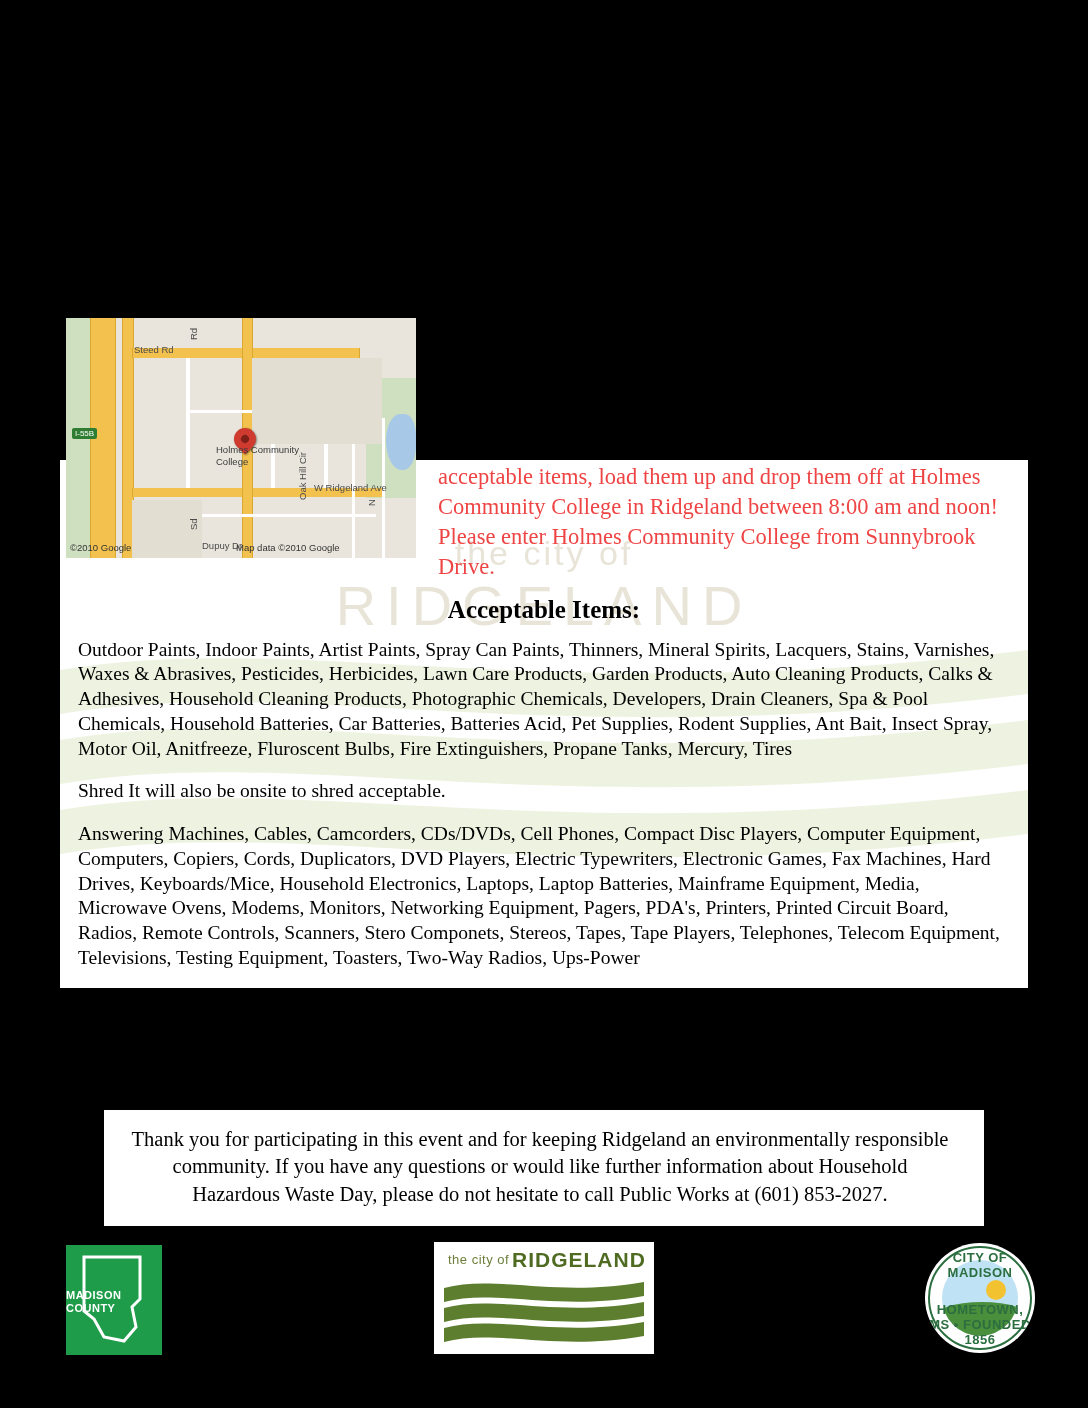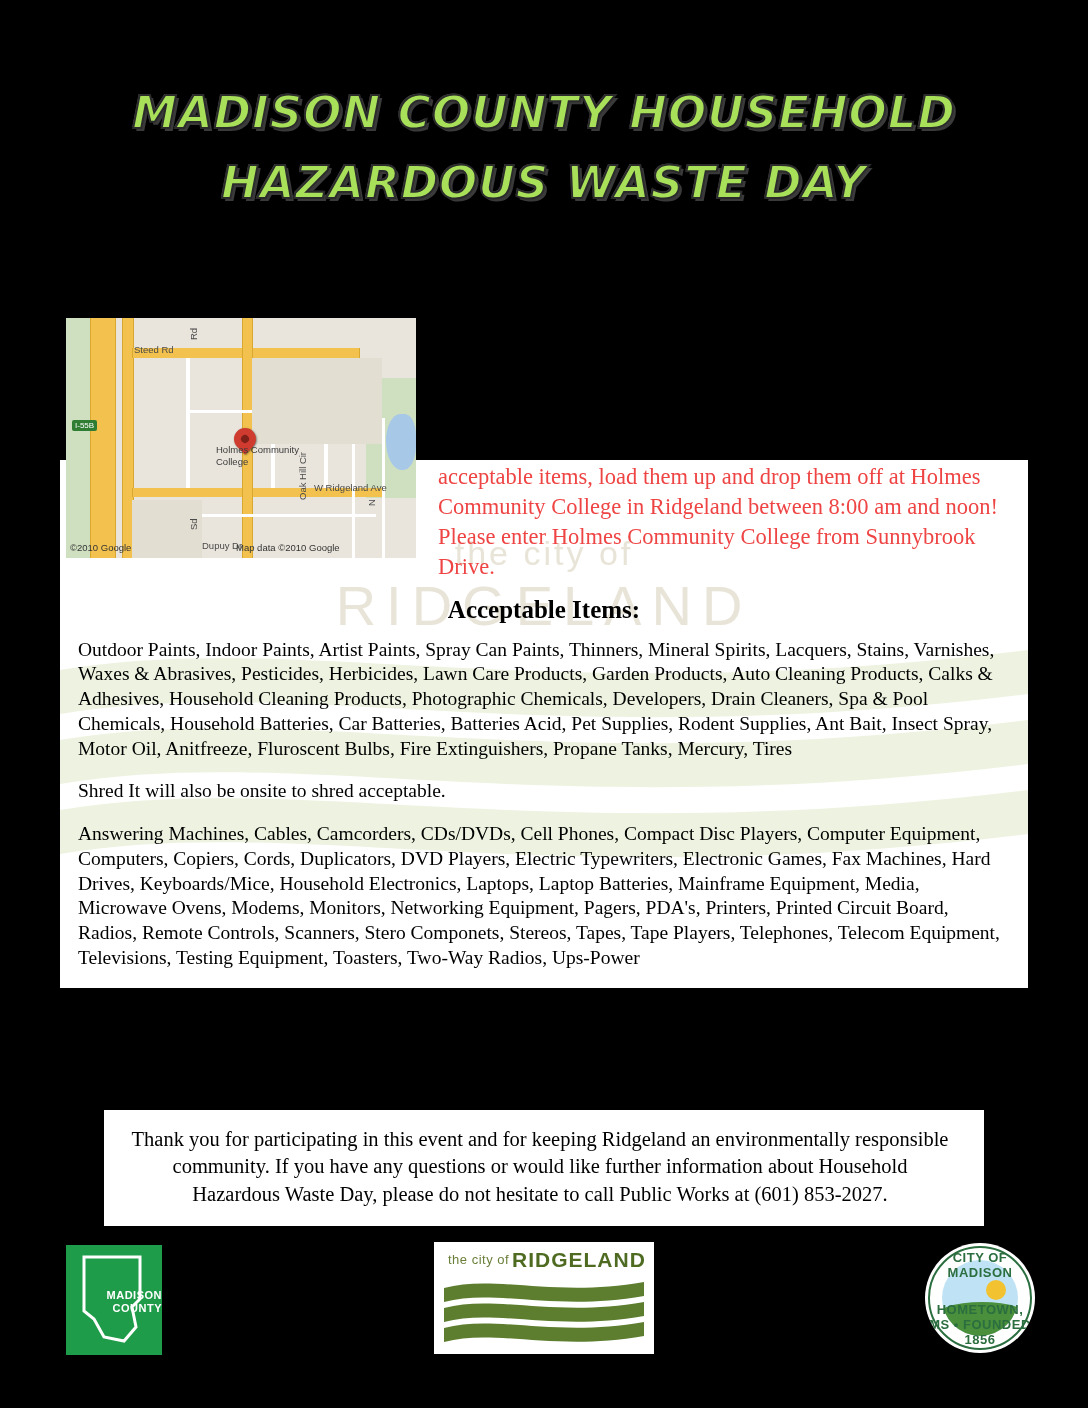--- a/index.html
+++ b/index.html
@@ -216,21 +216,21 @@
   }
   .logo-madison .mc-shape {
     position: absolute;
     left: 14px; top: 8px;
     width: 68px; height: 92px;
   }
   .logo-madison .mc-text {
     position: absolute;
     left: 0; top: 44px;
     width: 96px;
-    text-align: right;
+    text-align: left;
     font-family: "Liberation Sans", sans-serif;
     font-weight: bold;
     font-size: 11px;
     line-height: 1.15;
     letter-spacing: .5px;
     color: #ffffff;
   }
 
   .logo-ridgeland {
     position: absolute;
@@ -313,24 +313,20 @@
     letter-spacing: .5px;
   }
   .logo-city .seal-text-top { top: 7px; }
   .logo-city .seal-text-bot { bottom: 6px; }
 </style>
 </head>
 <body>
 
 <div class="page">
 
-  <div class="title-block">
-    <div class="title-line">Madison County Household</div>
-    <div class="title-line">Hazardous Waste Day</div>
-  </div>
 
   <div class="body-panel">
 
     <div class="watermark">
       <div class="wm-small">the city of</div>
       <div class="wm-big">RIDGELAND</div>
     </div>
 
     <svg class="wm-waves" viewBox="0 0 968 300" preserveAspectRatio="none">
       <path d="M0,40 C240,0 480,80 968,20 L968,64 C480,124 240,44 0,84 Z" fill="#edf3e0"></path>
@@ -375,21 +371,21 @@
     <div class="m-pin" style="left:168px;top:110px;"></div>
 
     <div class="m-label" style="left:68px;top:26px;">Steed Rd</div>
     <div class="m-label rot" style="left:122px;top:22px;">Rd</div>
     <div class="m-label" style="left:248px;top:164px;">W Ridgeland Ave</div>
     <div class="m-label rot" style="left:231px;top:182px;">Oak Hill Cir</div>
     <div class="m-label rot" style="left:122px;top:212px;">Sd</div>
     <div class="m-label" style="left:136px;top:222px;">Dupuy Dr</div>
     <div class="m-label rot" style="left:300px;top:188px;">N</div>
     <div class="m-poi" style="left:150px;top:126px;">Holmes Community College</div>
-    <div class="m-shield" style="left:6px;top:102px;">I-55B</div>
+    <div class="m-shield" style="left:6px;top:110px;">I-55B</div>
     <div class="m-credit" style="left:4px;top:224px;">©2010 Google</div>
     <div class="m-credit" style="left:170px;top:224px;">Map data ©2010 Google</div>
   </div>
 
   <div class="thanks">Thank you for participating in this event and for keeping Ridgeland an environmentally responsible community.  If you have any questions or would like further information about Household Hazardous Waste Day, please do not hesitate to call Public Works at (601) 853-2027.</div>
 
   <div class="logo-madison">
     <svg class="mc-shape" viewBox="0 0 68 92">
       <path d="M4,4 L60,4 L60,46 L52,54 L56,74 L44,88 L24,84 L14,66 L4,58 Z" fill="none" stroke="#ffffff" stroke-width="3"></path>
     </svg>

